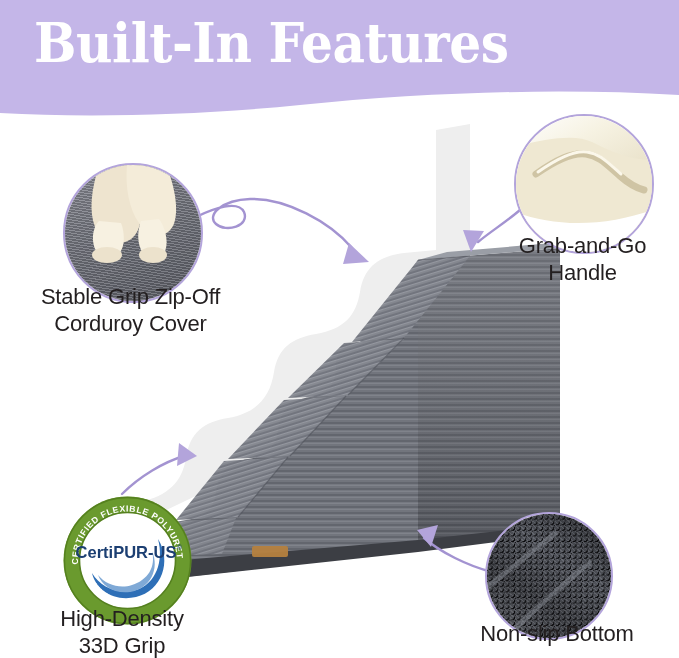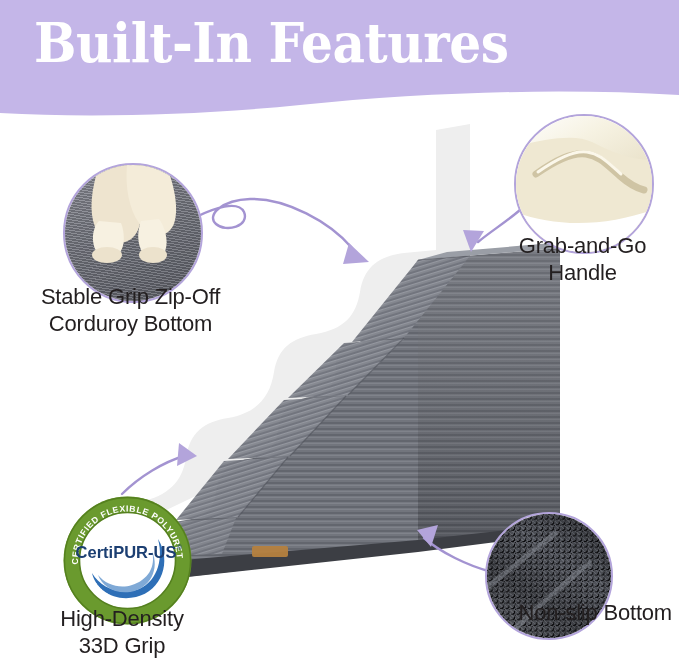--- a/index.html
+++ b/index.html
@@ -93,21 +93,21 @@
   #circle-nonslip{left:485px;top:512px;width:128px;height:128px;}
   #circle-nonslip .photo{
     background:
       radial-gradient(circle at 50% 50%, rgba(0,0,0,0) 60%, rgba(0,0,0,0.28) 100%),
       repeating-radial-gradient(circle at 0 0, #0b0b0d 0 1.1px, rgba(0,0,0,0) 1.1px 5.6px),
       repeating-linear-gradient(42deg,
         rgba(255,255,255,0.07) 0 1px, rgba(0,0,0,0.12) 1px 3px),
       linear-gradient(35deg,#6a6d74 0%,#46484e 35%,#5b5e66 62%,#34363b 100%);
     background-size:auto, 5.6px 5.6px, auto, auto;
   }
-  #label-nonslip{left:442px;top:599px;width:230px;text-align:right;}
+  #label-nonslip{left:442px;top:620px;width:230px;}
 
   
   #arrows{position:absolute;left:0;top:0;width:679px;height:658px;pointer-events:none;}
 </style>
 </head>
 <body>
 
 <div id="page">
 
   <div id="header-band">
@@ -232,21 +232,21 @@
           <path d="M34,56 C28,62 26,74 30,84 C34,92 46,94 54,88
                    C60,83 60,68 56,58 Z" fill="#f7f1e1"></path>
           <path d="M76,56 C72,66 72,80 78,88 C84,95 96,94 100,86
                    C104,77 100,62 94,54 Z" fill="#f7f1e1"></path>
           <ellipse cx="42" cy="90" rx="15" ry="8" fill="#ece2cc"></ellipse>
           <ellipse cx="88" cy="90" rx="14" ry="8" fill="#ece2cc"></ellipse>
         </g>
       </svg>
     </div>
     <div id="label-corduroy" class="callout-label">Stable Grip Zip-Off
-Corduroy Bottom</div>
+Corduroy Cover</div>
   </div>
 
   <div class="callout">
     <div id="circle-handle" class="callout-circle">
       <div class="photo"></div>
       <svg width="136" height="136" viewBox="0 0 136 136" style="position:absolute;left:0;top:0;">
         <g>
           <path d="M0,30 C34,22 60,18 76,26 C92,34 112,44 136,44
                    L136,96 C104,108 60,114 20,104 L0,96 Z" fill="#efe8d2"></path>
           <path d="M20,58 C40,44 56,36 70,38 C84,40 92,50 104,60

